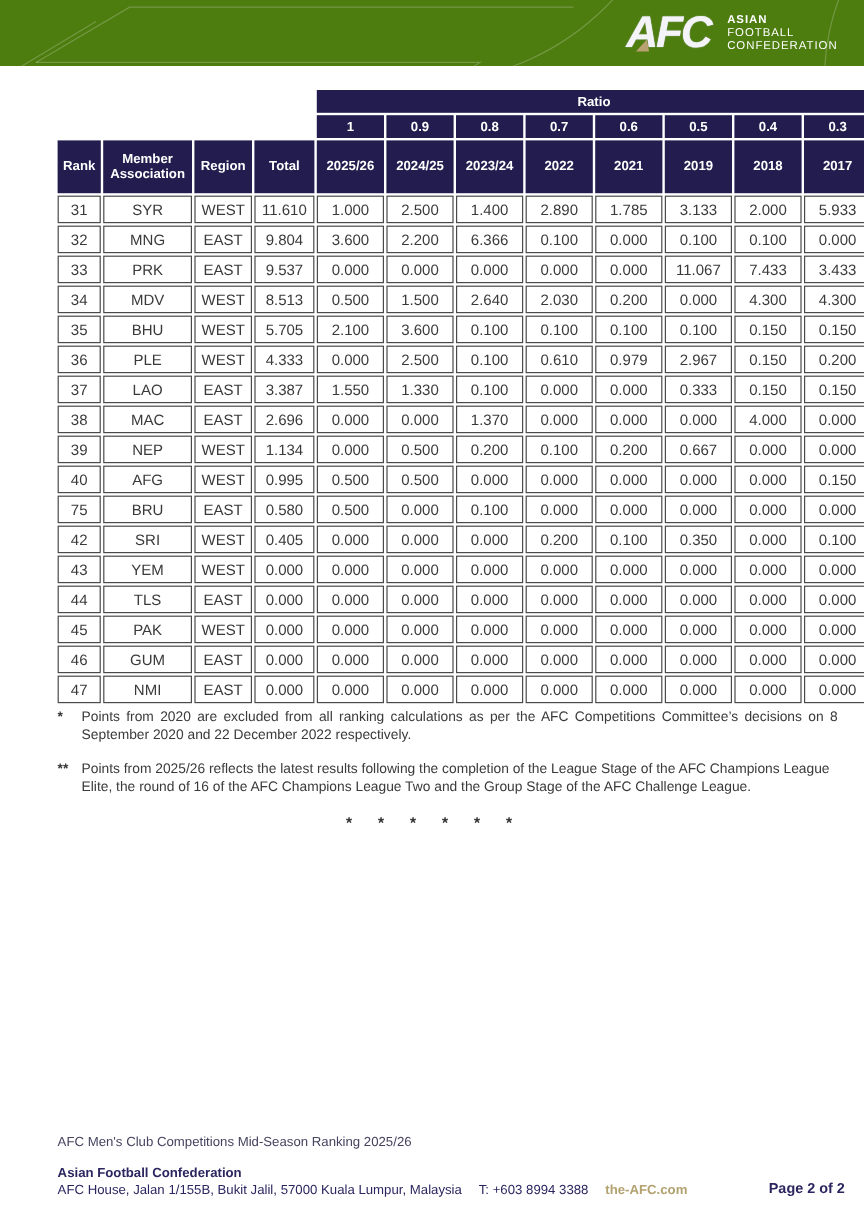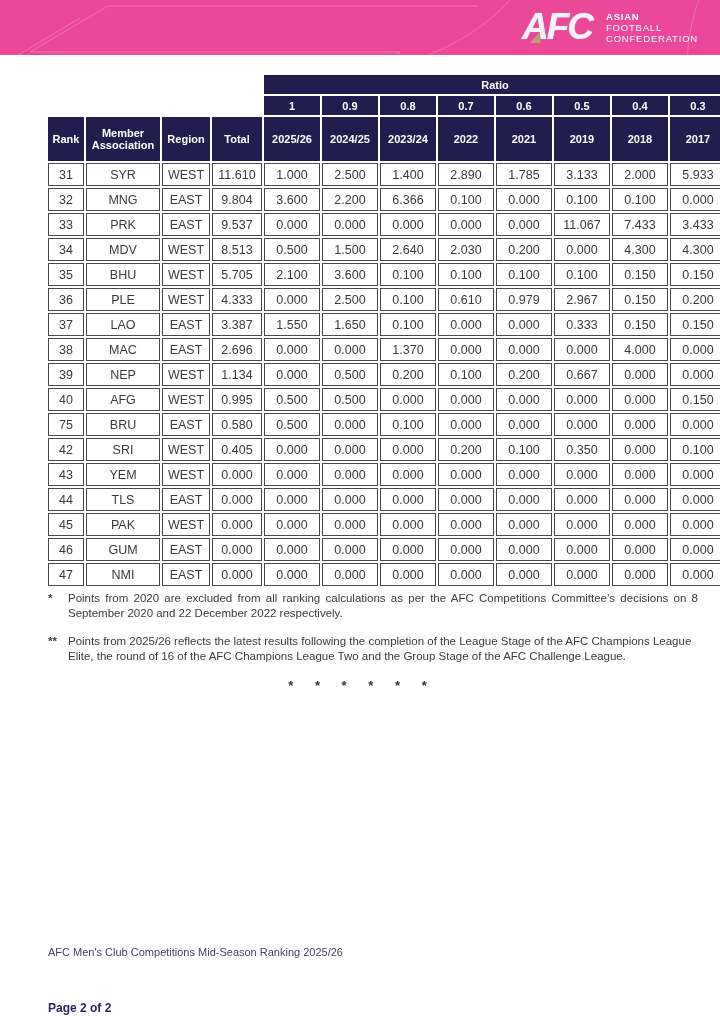--- a/index.html
+++ b/index.html
@@ -5,21 +5,21 @@
   html,body{margin:0;padding:0;}
   body{
     width:720px;height:1016px;position:relative;overflow:hidden;
     background:#ffffff;
     font-family:"Liberation Sans", sans-serif;
     -webkit-font-smoothing:antialiased;
   }
   
   .banner{
     position:absolute;top:0;left:0;width:720px;height:55px;
-    background:#ec4899;
+    background:#4d7c0f;
   }
   .banner svg.deco{position:absolute;top:0;left:0;}
   .logo-block{
     position:absolute;top:7px;right:22px;display:flex;align-items:center;gap:14px;
   }
   .logo-afc{
     position:relative;display:inline-block;
     font-size:37px;font-weight:bold;font-style:italic;line-height:40px;
     color:#f4f4f8;letter-spacing:-2px;
     text-shadow:0 0 1px #cfd2e2;
@@ -68,21 +68,21 @@
     font-size:11px;color:#45435f;text-align:center;
   }
   .footer{
     position:absolute;left:48px;top:971px;width:656px;
     display:flex;justify-content:space-between;align-items:flex-start;
     color:#2b2660;font-size:11px;line-height:14px;
   }
   .footer .org-bold{font-weight:bold;}
   .footer .addr .sep{display:inline-block;width:14px;}
   .footer .website{color:#b3a270;font-weight:bold;text-decoration:none;}
-  .footer .page-num{font-weight:bold;font-size:12px;margin-top:30px;white-space:nowrap;}
+  .footer .page-num{font-weight:bold;font-size:12px;margin-top:12px;white-space:nowrap;}
 </style>
 </head>
 <body>
 
 <div class="banner">
   <svg class="deco" width="720" height="55" viewBox="0 0 720 55">
     <g fill="none" stroke="rgba(255,255,255,0.22)" stroke-width="1">
       <path d="M30,52 L108,6 L478,6"></path>
       <path d="M30,52 L400,52 L330,96"></path>
       <path d="M-15,75 L80,18"></path>
@@ -233,21 +233,21 @@
     <td>2.967</td>
     <td>0.150</td>
     <td>0.200</td>
   </tr>
       <tr>
     <td>37</td>
     <td>LAO</td>
     <td>EAST</td>
     <td>3.387</td>
     <td>1.550</td>
-    <td>1.650</td>
+    <td>1.330</td>
     <td>0.100</td>
     <td>0.000</td>
     <td>0.000</td>
     <td>0.333</td>
     <td>0.150</td>
     <td>0.150</td>
   </tr>
       <tr>
     <td>38</td>
     <td>MAC</td>
@@ -400,14 +400,20 @@
     <span class="marker">**</span>
     <span class="fn-text">Points from 2025/26 reflects the latest results following the completion of the League Stage of the AFC Champions League Elite, the round of 16 of the AFC Champions League Two and the Group Stage of the AFC Challenge League.</span>
   </div>
 </div>
 
 <div class="star-separator">* * * * * *</div>
 
 <div class="doc-title">AFC Men's Club Competitions Mid-Season Ranking 2025/26</div>
 
 <div class="footer">
+  <div>
+    <div class="org-bold">Asian Football Confederation</div>
+    <div class="addr">
+      <span>AFC House, Jalan 1/155B, Bukit Jalil, 57000 Kuala Lumpur, Malaysia</span><span class="sep"></span><span>T: +603 8994 3388</span><span class="sep"></span><a href="#" class="website">the-AFC.com</a>
+    </div>
+  </div>
   <div class="page-num">Page 2 of 2</div>
 </div>
 
 </body></html>

